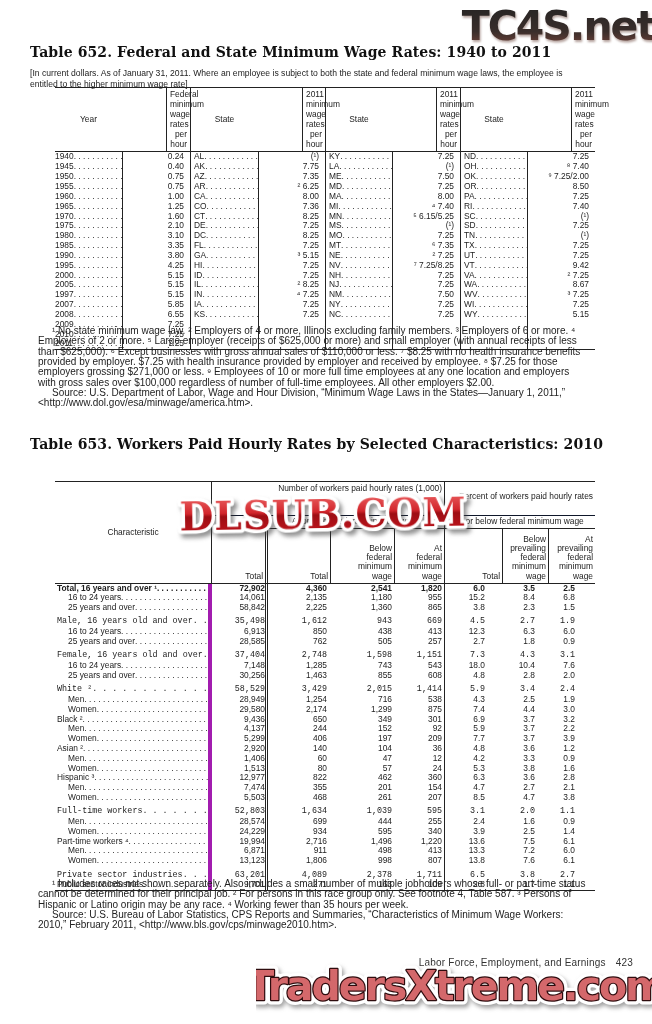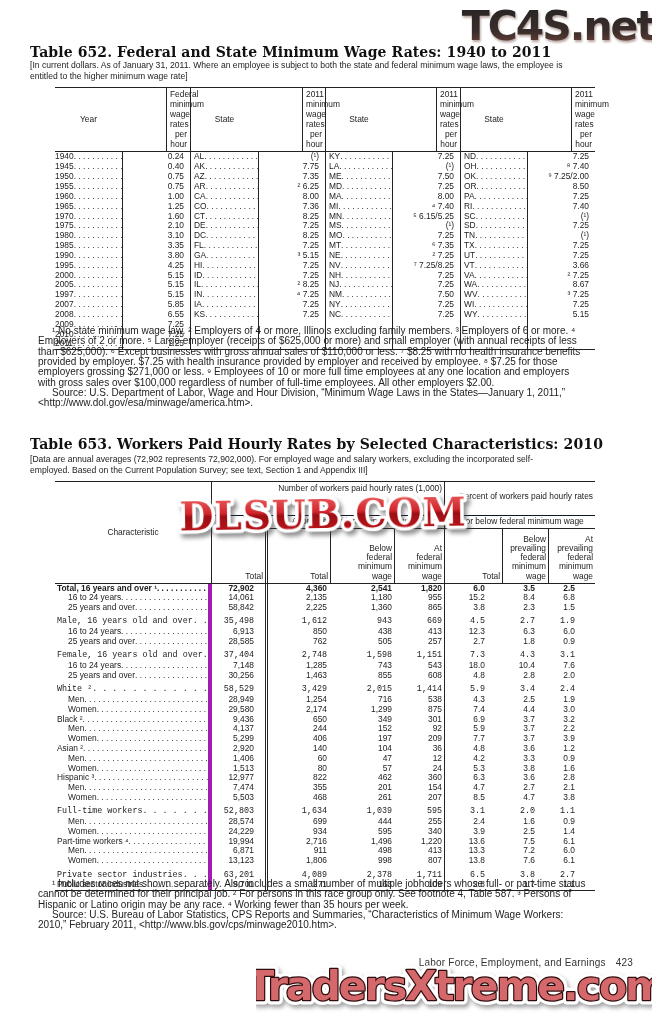--- a/index.html
+++ b/index.html
@@ -12,21 +12,21 @@
   
   .tbl-title {
     position:absolute; left:30px; font-family:"DejaVu Serif", serif;
     font-weight:bold; font-size:14px; letter-spacing:.1px; color:#111;
   }
   #t652-title { top:44px; }
   #t653-title { top:436px; }
   .headnote {
     position:absolute; left:30px; width:540px; font-size:8.6px; line-height:10.6px; color:#222;
   }
-  #t652-headnote { top:60px; }
+  #t652-headnote { top:68px; }
   #t653-headnote { top:454px; }
 
   
   .dtable { position:absolute; left:55px; width:540px; font-size:8.4px; color:#1c1c1c; }
   .lead { display:flex; overflow:hidden; }
   .lead .lt { white-space:nowrap; flex:0 0 auto; }
   .lead .dots { flex:1 1 auto; white-space:nowrap; overflow:hidden; color:#1c1c1c; }
   .lead .dots::before { content:" . . . . . . . . . . . . . . . . . . . . . . . . . . . . . . . . . . . . "; }
   .num { text-align:right; }
 
@@ -68,21 +68,21 @@
   #t653-header .c3, #t653-header .c4 { border-left:1px solid #222; }
   #t653-header .c3 { padding-left:22px; }
   #t653-header .c4 { border-right:1px solid #222; padding-left:12px; }
   #t653-header .c6, #t653-header .c7 { border-left:1px solid #222; }
   #t653-header { border-bottom:1px solid #222; }
   #t653-body .b-row > div { min-height:9.8px; line-height:9.8px; overflow:hidden; }
   #t653-body .b-row.gap > div { padding-top:4.5px;font-family:Liberation Mono, monospace; }
   #t653-body .b-row.bold { font-weight:bold; }
   #t653-body .lab { border-right:4px solid #a21caf; padding-left:2px; }
   #t653-body .ind .lt { padding-left:11px; }
-  #t653-body .v1 { border-right:3px double #222; padding-right:11px; }
+  #t653-body .v1 { border-right:3px double #222; padding-right:0; }
   #t653-body .v2 { padding-right:3px; }
   #t653-body .v3 { padding-right:2px; }
   #t653-body .v4 { border-right:1px solid #222; padding-right:2px; }
   #t653-body .v5 { padding-right:17px; }
   #t653-body .v6 { padding-right:13px; }
   #t653-body .v7 { padding-right:20px; }
 
   
   .notes { position:absolute; left:38px; width:550px; font-size:10px; line-height:10.35px; color:#222; }
   #t652-notes { top:326px; }
@@ -380,21 +380,21 @@
           <div class="num">7.25</div>
           <div class="lead st">
             <span class="lt">NV</span>
             <span class="dots"></span>
           </div>
           <div class="num">⁷ 7.25/8.25</div>
           <div class="lead st">
             <span class="lt">VT</span>
             <span class="dots"></span>
           </div>
-          <div class="num">3.66</div>
+          <div class="num">9.42</div>
         </div>
         <div class="b-row">
           <div class="lead yr">
             <span class="lt">2000</span>
             <span class="dots"></span>
           </div>
           <div class="num">5.15</div>
           <div class="lead st">
             <span class="lt">ID</span>
             <span class="dots"></span>
@@ -540,21 +540,20 @@
         </div>
       </div>
   </div>
 
   <div class="notes" id="t652-notes">
     <p>¹ No state minimum wage law. ² Employers of 4 or more, Illinois excluding family members. ³ Employers of 6 or more. ⁴ Employers of 2 or more. ⁵ Large employer (receipts of $625,000 or more) and small  employer (with annual receipts of less than $625,000). ⁶ Except businesses with gross annual sales of $110,000 or less. ⁷ $8.25 with no health insurance benefits provided by employer. $7.25 with health insurance provided by employer and received by employee. ⁸ $7.25 for those employers grossing $271,000 or less. ⁹ Employees of 10 or more full time employees at any one location and employers with gross sales over $100,000 regardless of number of full-time employees. All other employers $2.00.</p>
     <p>Source: U.S. Department of Labor, Wage and Hour Division, “Minimum Wage Laws in the States—January 1, 2011,” &lt;http://www.dol.gov/esa/minwage/america.htm&gt;.</p>
   </div>
 
   <h1 class="tbl-title" id="t653-title">Table 653. Workers Paid Hourly Rates by Selected Characteristics: 2010</h1>
-  <p class="headnote" id="t653-headnote">[Data are annual averages (72,902 represents 72,902,000). For employed wage and salary workers, excluding the incorporated self-employed. Based on the Current Population Survey; see text, Section 1 and Appendix III]</p>
 
   <div class="dtable" id="t653">
     <div class="g653" id="t653-header">
       <div class="char">Characteristic</div>
       <div class="ga ga1">Number of workers paid hourly rates (1,000)</div>
       <div class="ga ga2">Percent of workers paid hourly rates</div>
       <div class="gb gb0"></div>
       <div class="gb gb1">At or below federal minimum wage</div>
       <div class="gb gb2">at or below federal minimum wage</div>
       <div class="cc c1">Total</div>

